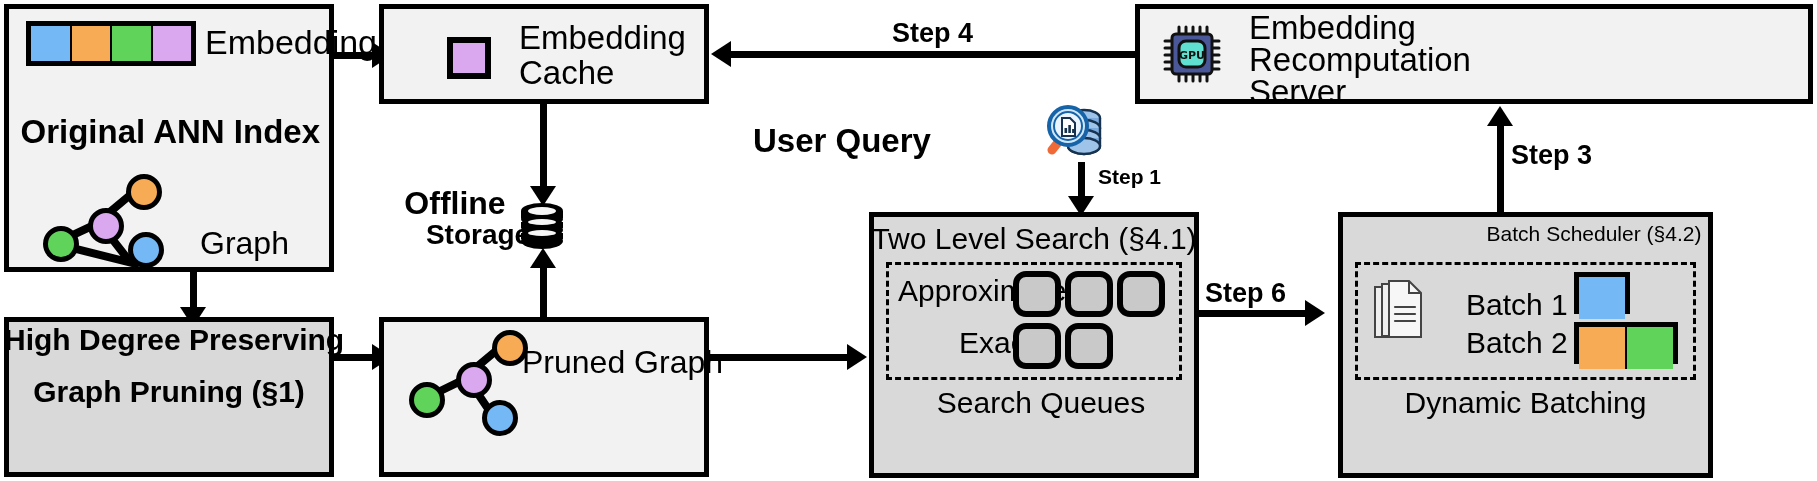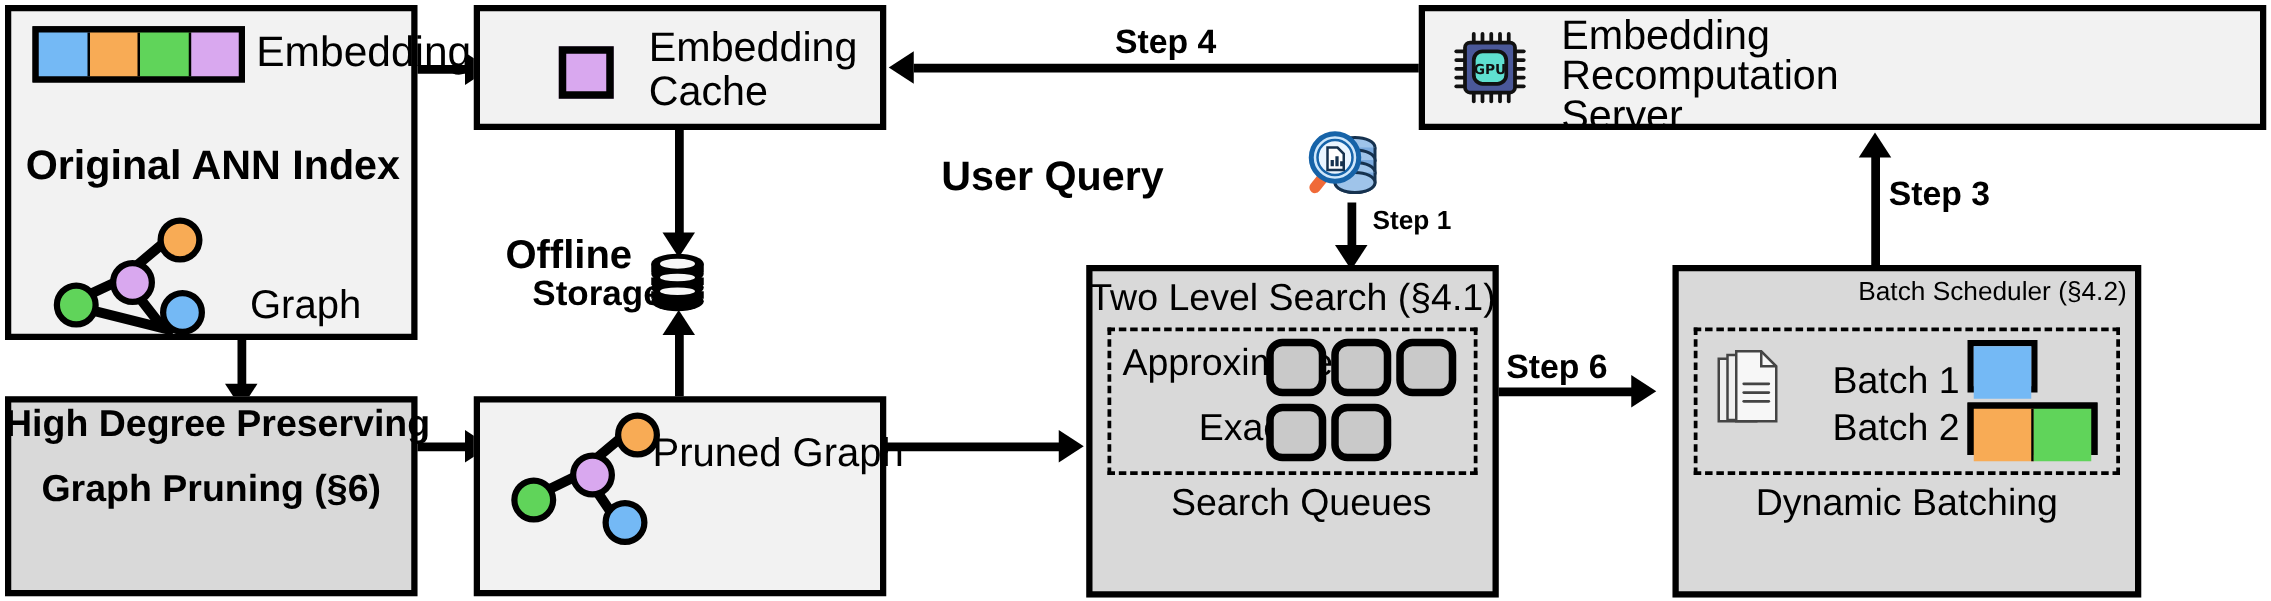--- a/index.html
+++ b/index.html
@@ -225,21 +225,21 @@
 <div class="lbl" style="left:1466px;top:326px;font-size:30px;">Batch 2</div>
 <div class="bswatch" style="left:1574px;top:322px;height:42px;">
   <div class="sw" style="background:#f8ab55;"></div>
   <div class="sw" style="background:#60d45a;"></div>
 </div>
 
 <div class="lbl ctr" style="left:1338px;top:386px;width:375px;font-size:30px;">Dynamic Batching</div>
 
 <div class="box shaded" style="left:4px;top:317px;width:330px;height:160px;"></div>
 <div class="lbl bold ctr" style="left:4px;top:323px;width:330px;font-size:30px;">High Degree Preserving</div>
-<div class="lbl bold ctr" style="left:4px;top:375px;width:330px;font-size:30px;">Graph Pruning (§6)</div>
+<div class="lbl bold ctr" style="left:4px;top:375px;width:330px;font-size:30px;">Graph Pruning (§1)</div>
 
 <div class="arrow-h" style="left:334px;top:354px;width:42px;"></div>
 <div class="ahead right" style="left:372px;top:344px;"></div>
 
 <div class="box" style="left:379px;top:317px;width:330px;height:160px;"></div>
 
 <div class="graph" style="left:404px;top:330px;width:130px;height:110px;">
   <div class="gedge" style="left:62px;top:42px;width:46px;transform:rotate(-40deg);"></div>
   <div class="gedge" style="left:26px;top:62px;width:46px;transform:rotate(-26deg);"></div>
   <div class="gedge" style="left:66px;top:48px;width:48px;transform:rotate(56deg);"></div>

